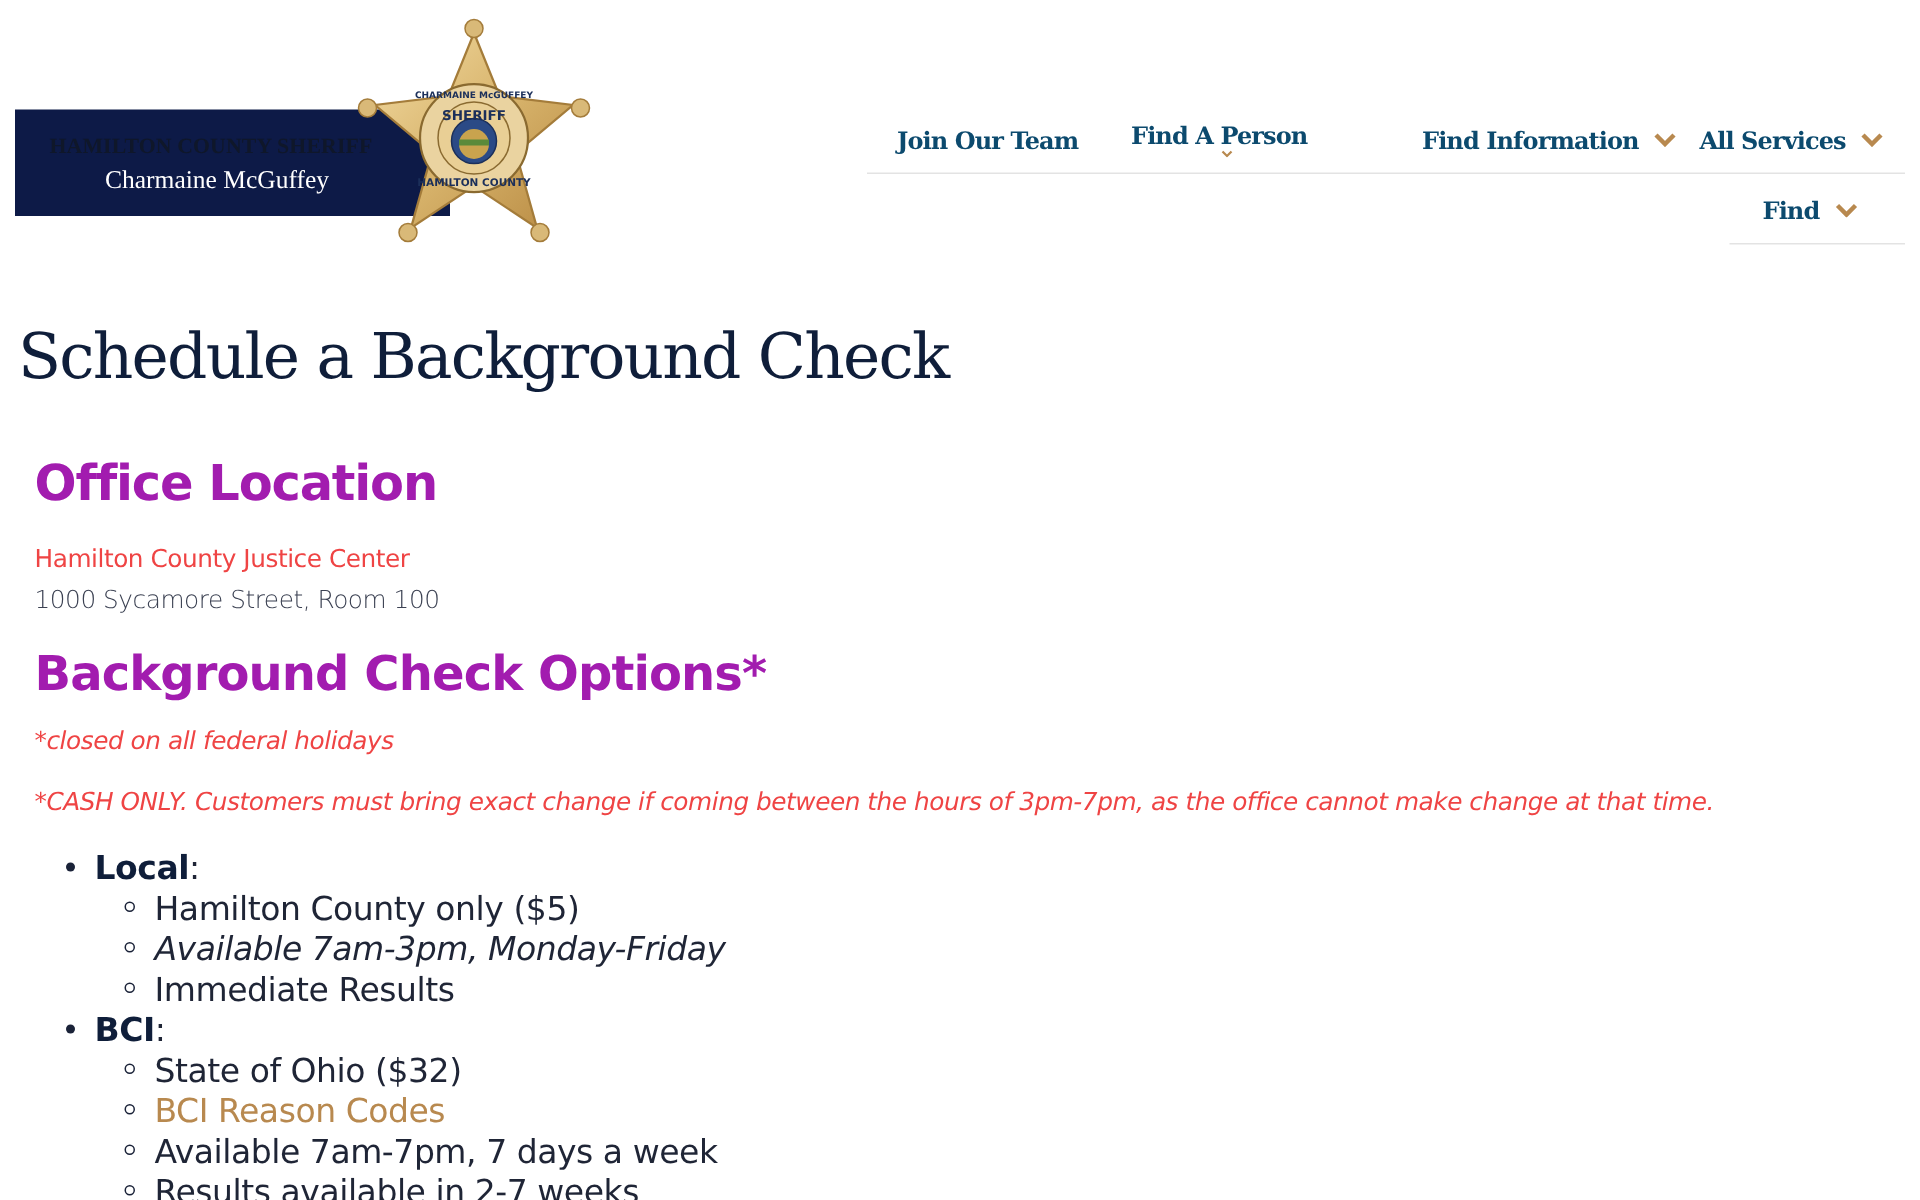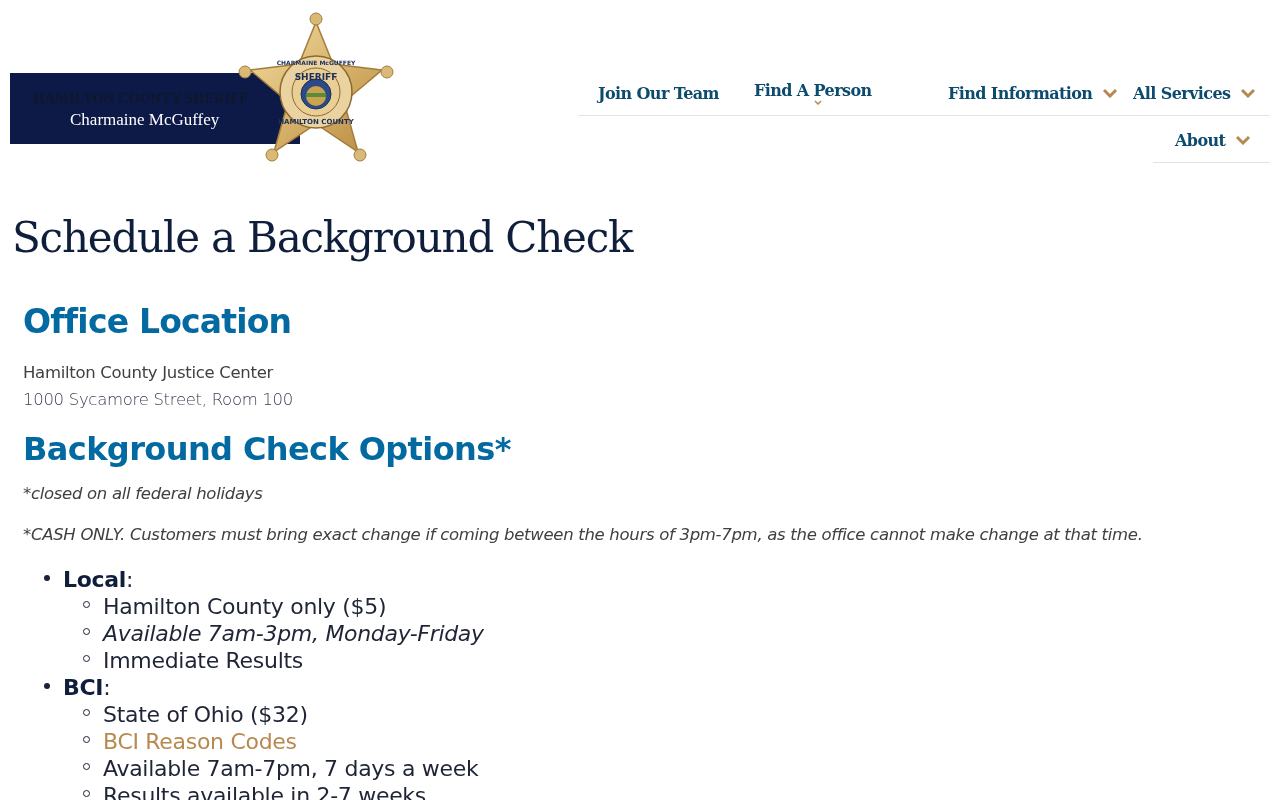--- a/index.html
+++ b/index.html
@@ -41,27 +41,27 @@
 
     
     .page-title {
       position: absolute; left: 12px; top: 213px;
       font-family: "DejaVu Serif", serif; font-size: 42px; font-weight: normal;
       color: #0f1e3a; letter-spacing: -1.2px; white-space: nowrap;
     }
     .h2 {
       position: absolute; left: 23px;
       font-family: "DejaVu Sans", sans-serif; font-weight: bold;
-      color: #0369a1; white-space: nowrap;
+      color: #a21caf; white-space: nowrap;
     }
     .h2.office { top: 302px; font-size: 33px; letter-spacing: -0.8px; }
     .h2.options { top: 430px; font-size: 32px; letter-spacing: -0.6px; }
 
     .txt {
-      position: absolute; left: 23px; font-size: 16.5px; color: #404040;
+      position: absolute; left: 23px; font-size: 16.5px; color: #ef4444;
       white-space: nowrap; letter-spacing: -0.3px;
     }
     .txt.light { color: #3b4152; font-weight: 300; }
     .txt.italic { font-style: italic; }
 
     .bullet {
       position: absolute; width: 6px; height: 6px; border-radius: 50%; background: #1a2238;
     }
     .circle {
       position: absolute; width: 7px; height: 7px; border-radius: 50%;
@@ -127,21 +127,21 @@
     </div>
     <div class="nav-item" style="left:555px;">
       <span>All Services</span>
       <svg class="chev" viewBox="0 0 16 10">
           <polyline points="2,2 8,8 14,2" fill="none" stroke="#b8894f" stroke-width="3"></polyline>
         </svg>
     </div>
   </div>
   <div class="nav-row2">
     <div class="nav-item" style="left:22px;">
-      <span>About</span>
+      <span>Find</span>
       <svg class="chev" viewBox="0 0 16 10">
           <polyline points="2,2 8,8 14,2" fill="none" stroke="#b8894f" stroke-width="3"></polyline>
         </svg>
     </div>
   </div>
 </nav>
 
 <main>
   <h1 class="page-title">Schedule a Background Check</h1>
 

